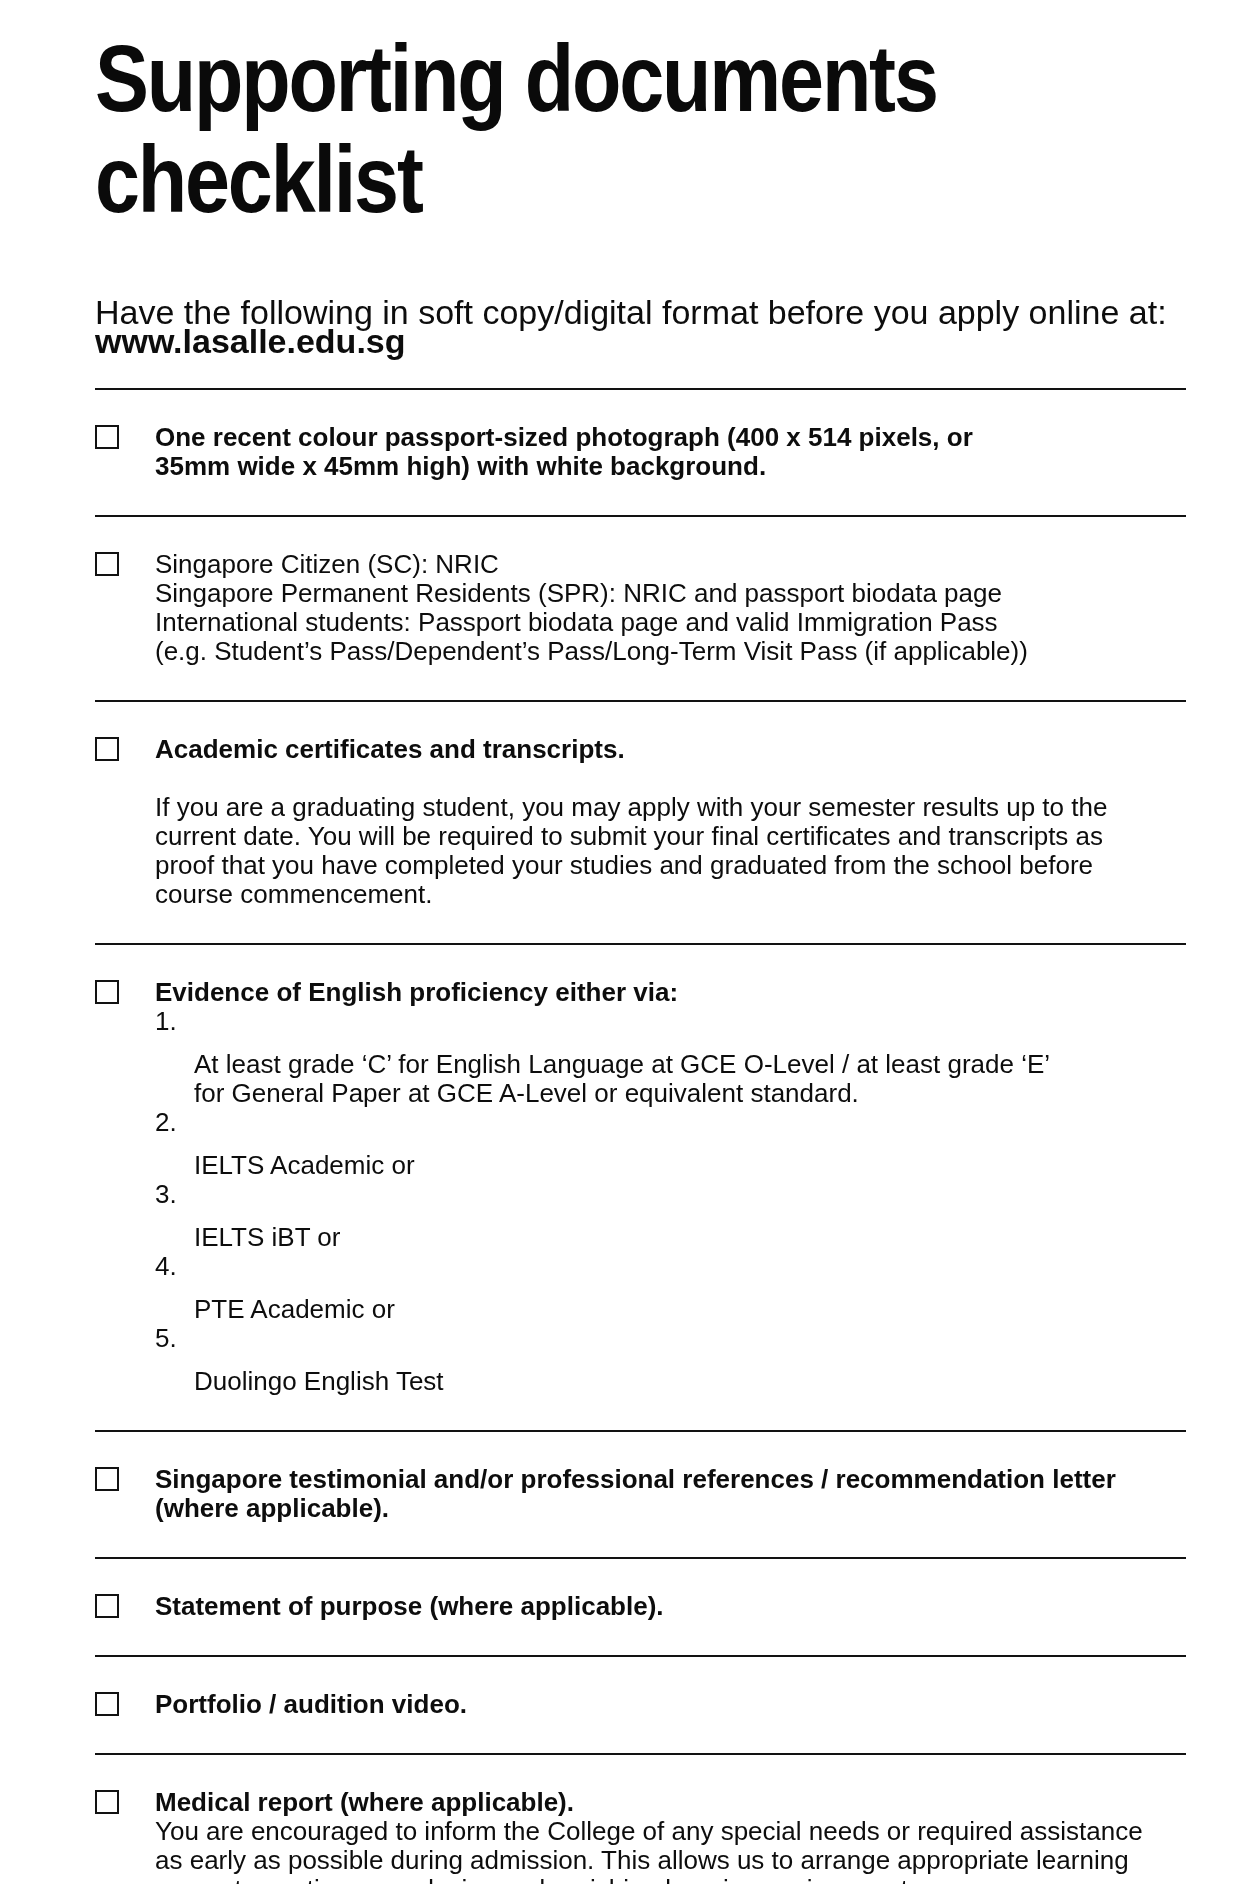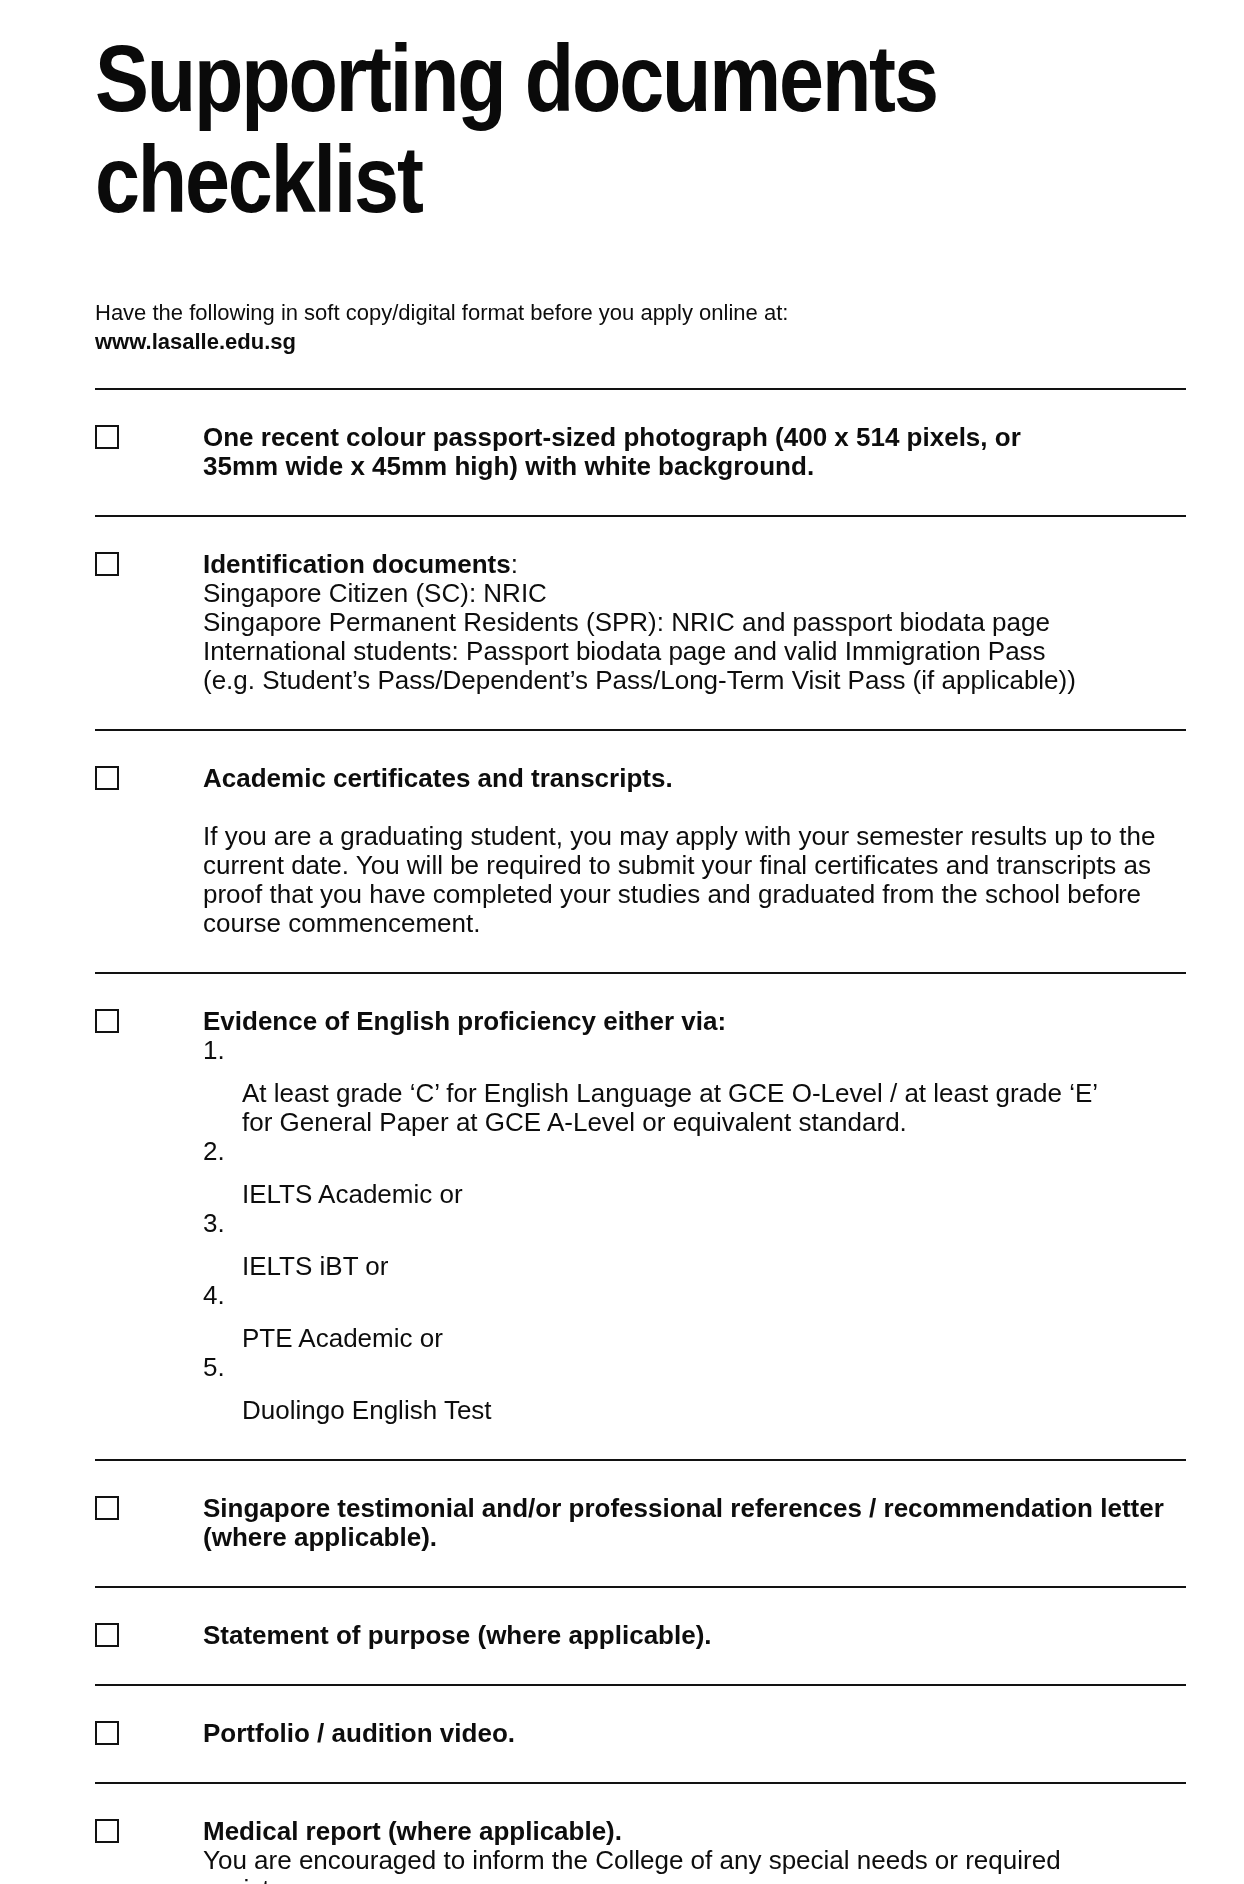--- a/index.html
+++ b/index.html
@@ -18,33 +18,32 @@
     line-height: 101px;
     letter-spacing: -2.5px;
     white-space: pre-line;
     transform: scaleX(0.86);
     transform-origin: 0 0;
     color: #0a0a0a;
   }
 
   .intro {
     margin-top: 68px;
-    font-size: 22px;
+    font-size: 34px;
     line-height: 29px;
   }
   .intro .url { font-weight: 700; }
 
   .sections { margin-top: 32px; }
 
   .section {
     border-top: 2px solid #121212;
     padding: 33px 0 34px 0;
     display: flex;
     align-items: flex-start;
-    gap: 48px;
   }
   .checkbox {
     width: 20px; height: 20px;
     border: 2.5px solid #121212;
     background: #ffffff;
     flex: none;
     margin-top: 2px;
     box-sizing: content-box;
   }
   .section-text {
@@ -85,21 +84,20 @@
     <div class="section-text">
       <div class="item-title">One recent colour passport-sized photograph (400 x 514 pixels, or
 35mm wide x 45mm high) with white background.</div>
 
     </div>
   </section>
 
   <section class="section">
     <span class="checkbox"></span>
     <div class="section-text">
-      <div class="item-title">Identification documents<span class="reg">:</span></div>
       <div class="item-body">Singapore Citizen (SC): NRIC
 Singapore Permanent Residents (SPR): NRIC and passport biodata page
 International students: Passport biodata page and valid Immigration Pass
 (e.g. Student’s Pass/Dependent’s Pass/Long-Term Visit Pass (if applicable))</div>
 
     </div>
   </section>
 
   <section class="section">
     <span class="checkbox"></span>

